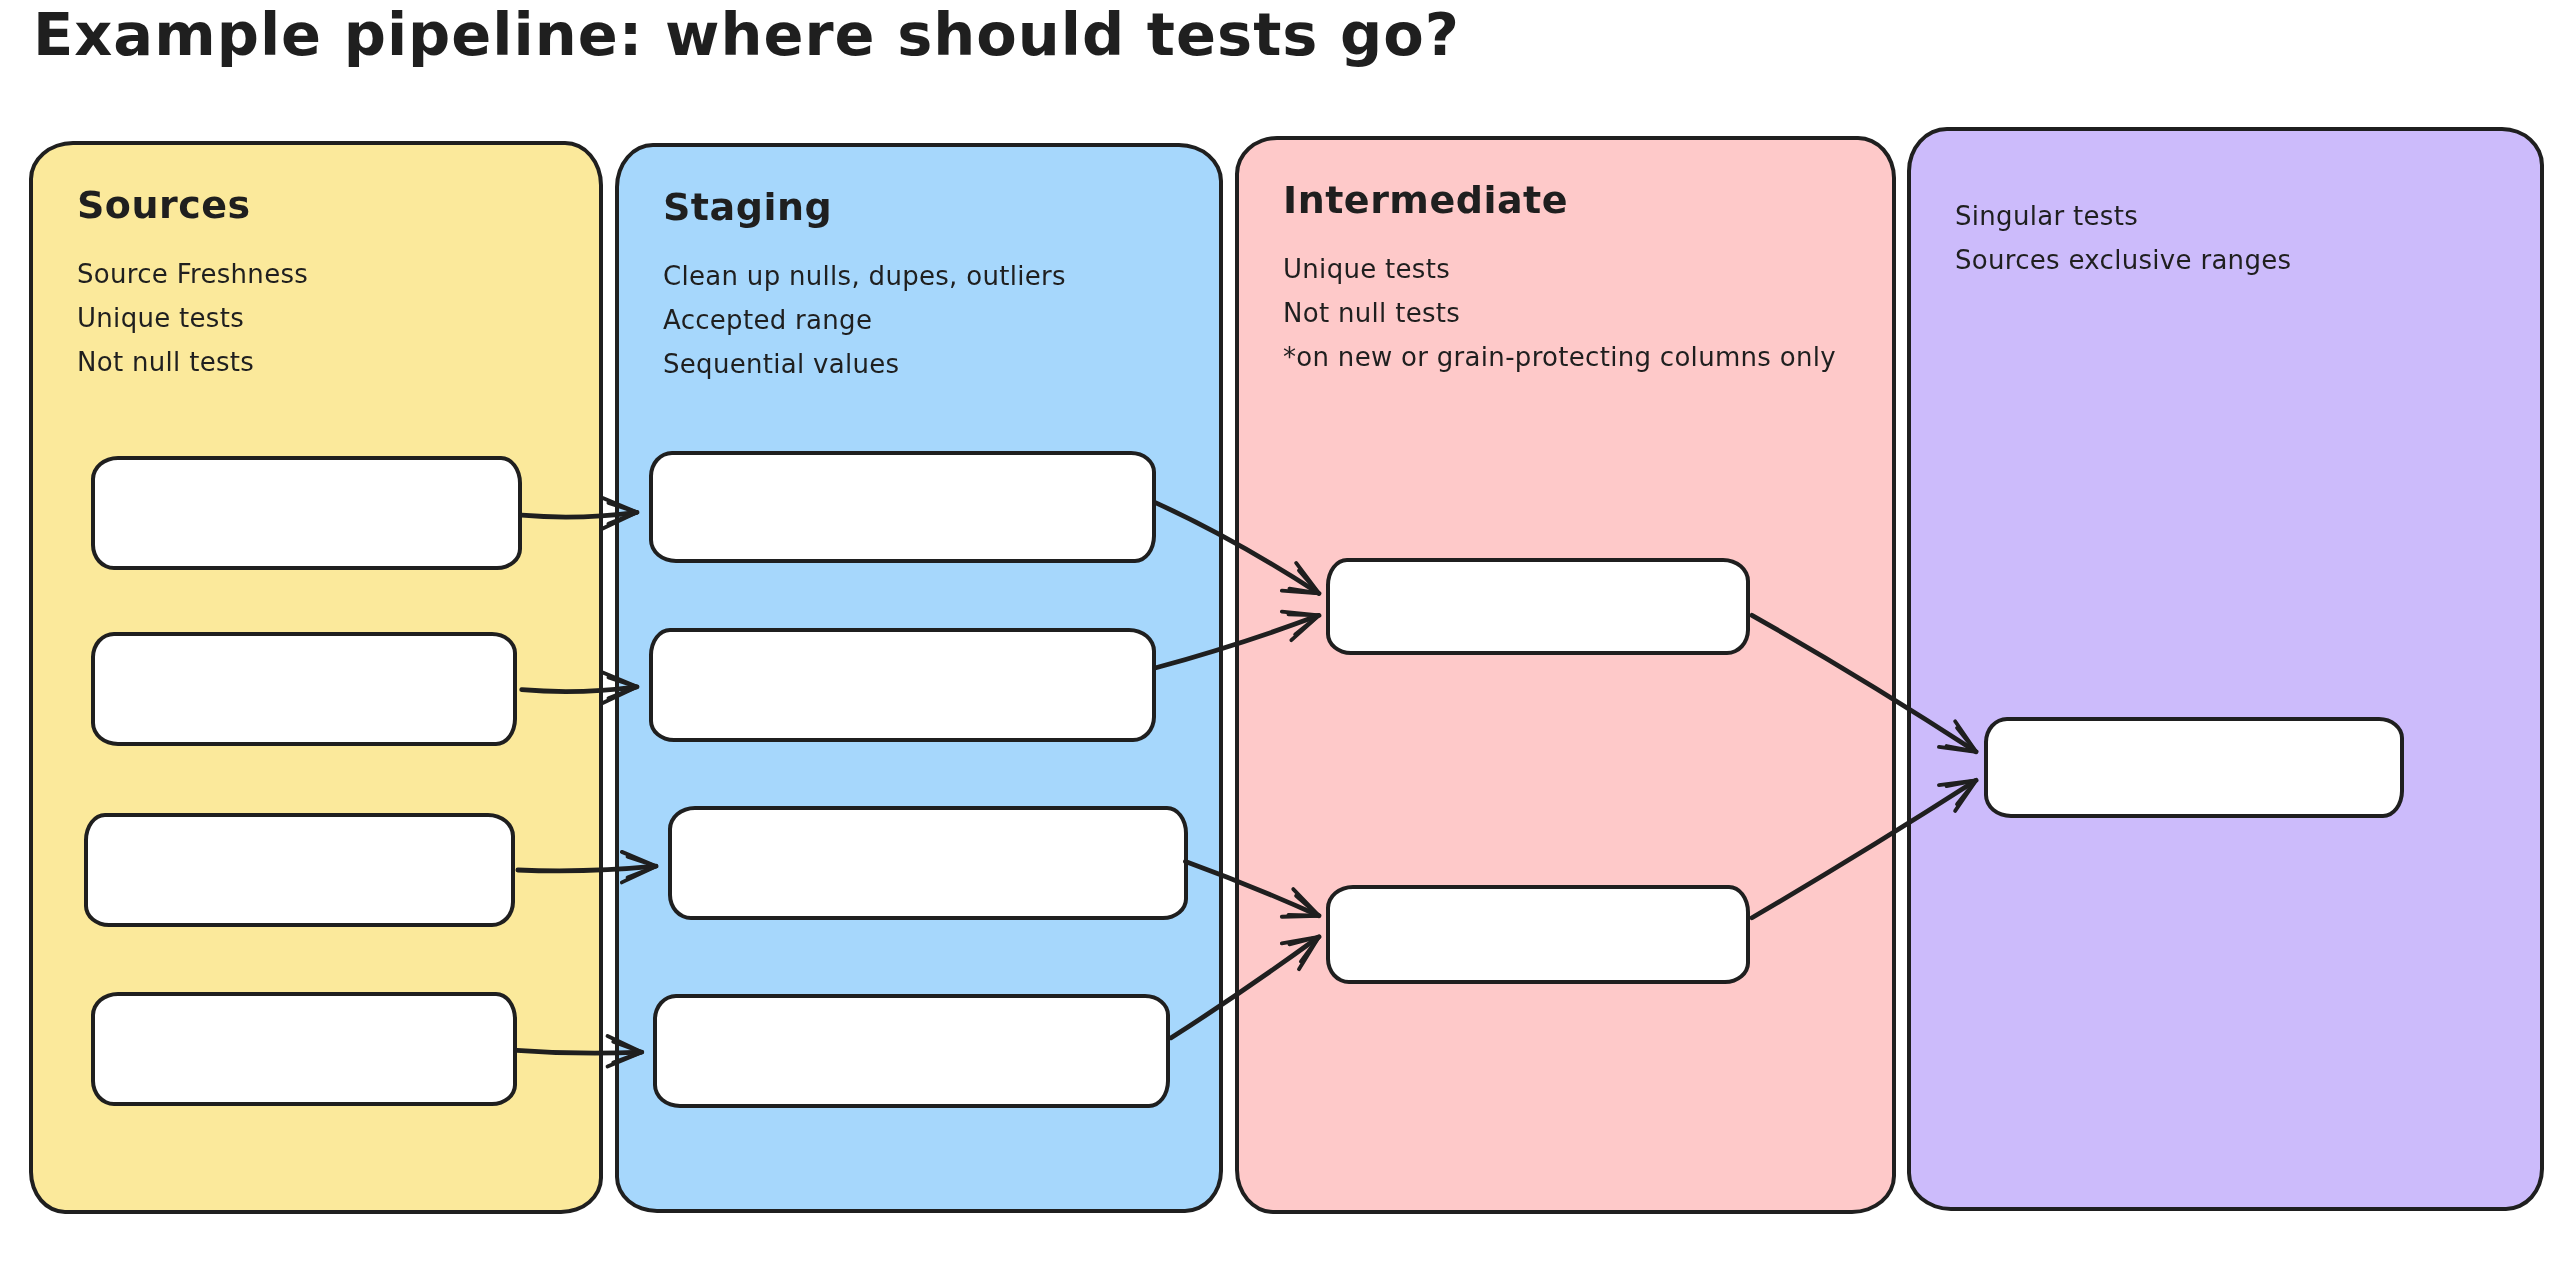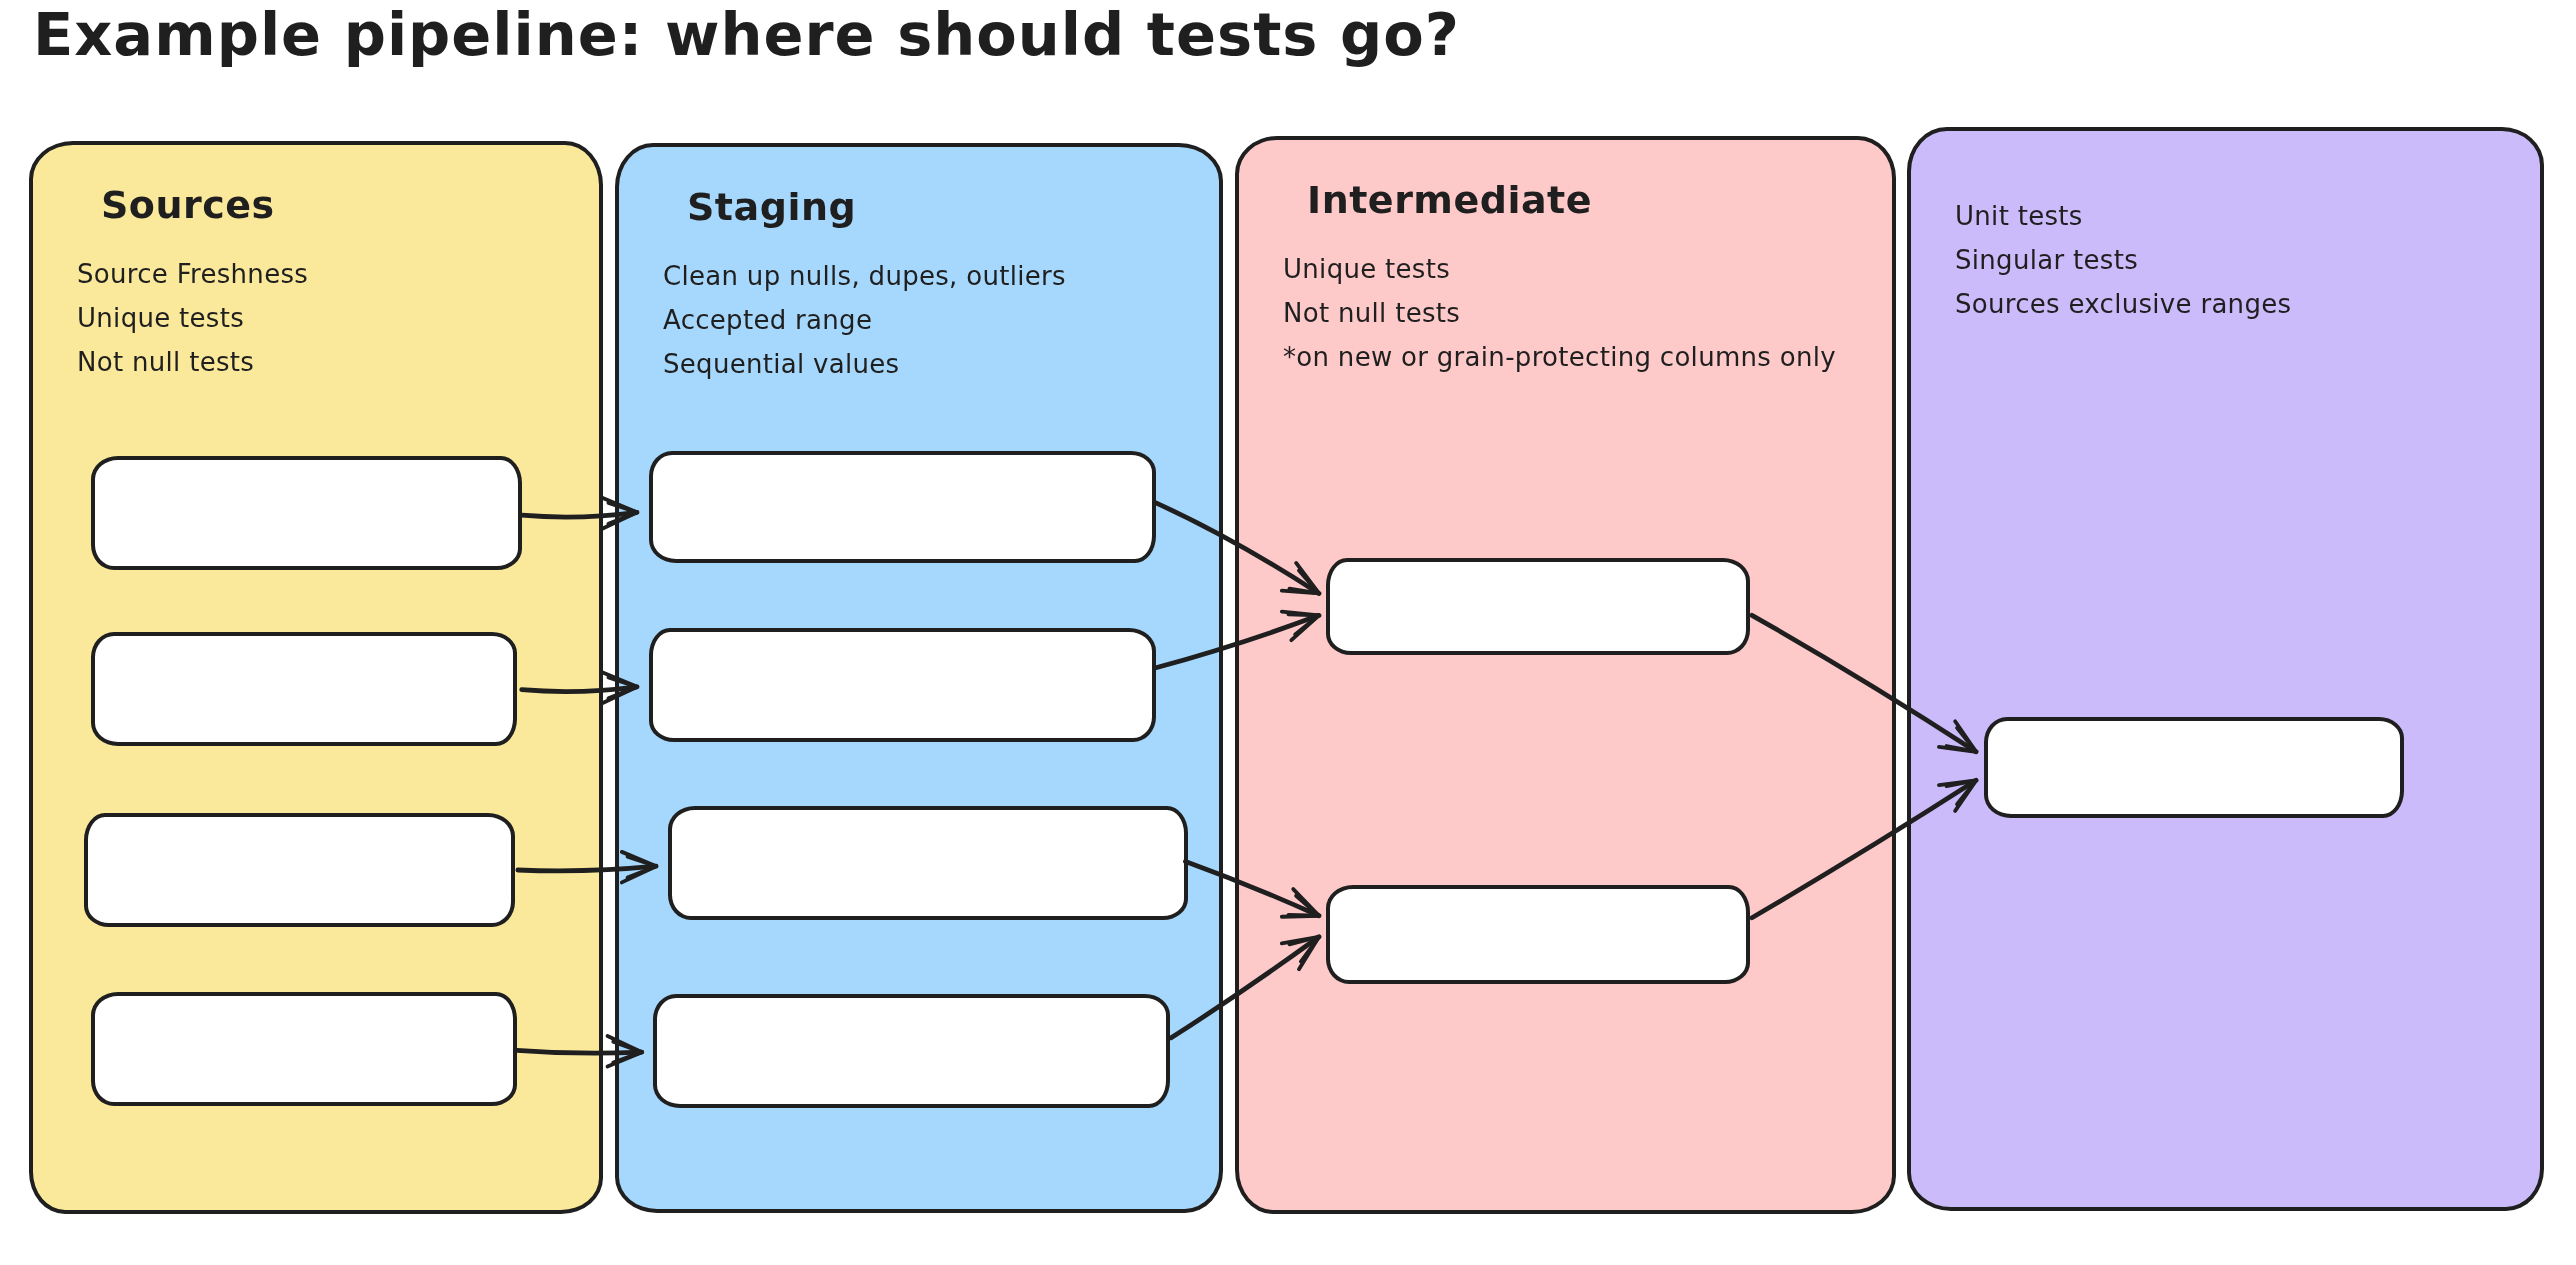--- a/index.html
+++ b/index.html
@@ -12,21 +12,21 @@
   .panel{position:absolute;border:4.8px solid #1f1f1f;box-sizing:border-box;padding-top:38px;}
   .p-sources{left:29px;top:141px;width:574px;height:1073px;background:#FBE99B;
              border-radius:44px 38px 42px 36px / 38px 44px 36px 42px;}
   .p-staging{left:615px;top:143px;width:608px;height:1070px;background:#A6D7FC;
              border-radius:38px 44px 38px 42px / 44px 38px 42px 36px;}
   .p-intermediate{left:1235px;top:136px;width:661px;height:1078px;background:#FEC9C9;
              border-radius:42px 38px 44px 38px / 38px 42px 38px 44px;}
   .p-marts{left:1907px;top:127px;width:637px;height:1084px;background:#CCBBFB;
              border-radius:40px 42px 38px 44px / 44px 38px 42px 38px;}
 
-  .ptitle{margin:0 0 0 68px;font-size:38px;font-weight:700;letter-spacing:0.5px;}
+  .ptitle{margin:0 0 0 44px;font-size:38px;font-weight:700;letter-spacing:0.5px;}
   .notes{margin:25px 0 0 44px;font-size:26px;line-height:44px;letter-spacing:0.3px;}
   .note{white-space:nowrap;}
 
   .box{position:absolute;background:#ffffff;border:4.8px solid #1f1f1f;box-sizing:border-box;}
   .r1{border-radius:27px 21px 25px 23px / 23px 27px 21px 25px;}
   .r2{border-radius:23px 25px 21px 27px / 25px 21px 27px 23px;}
   .r3{border-radius:21px 27px 23px 25px / 27px 23px 25px 21px;}
 
   
   .sb1{left:91px;top:456px;width:431px;height:114px;}
@@ -77,21 +77,20 @@
     <h2 class="ptitle">Intermediate</h2>
     <div class="notes">
       <div class="note">Unique tests</div>
       <div class="note">Not null tests</div>
       <div class="note">*on new or grain-protecting columns only</div>
     </div>
   </section>
 
   <section class="panel p-marts">
     <div class="notes">
-      <div class="note">Unit tests</div>
       <div class="note">Singular tests</div>
       <div class="note">Sources exclusive ranges</div>
     </div>
   </section>
 
   <div class="box sb1 r1"></div>
   <div class="box sb2 r2"></div>
   <div class="box sb3 r3"></div>
   <div class="box sb4 r1"></div>
 

